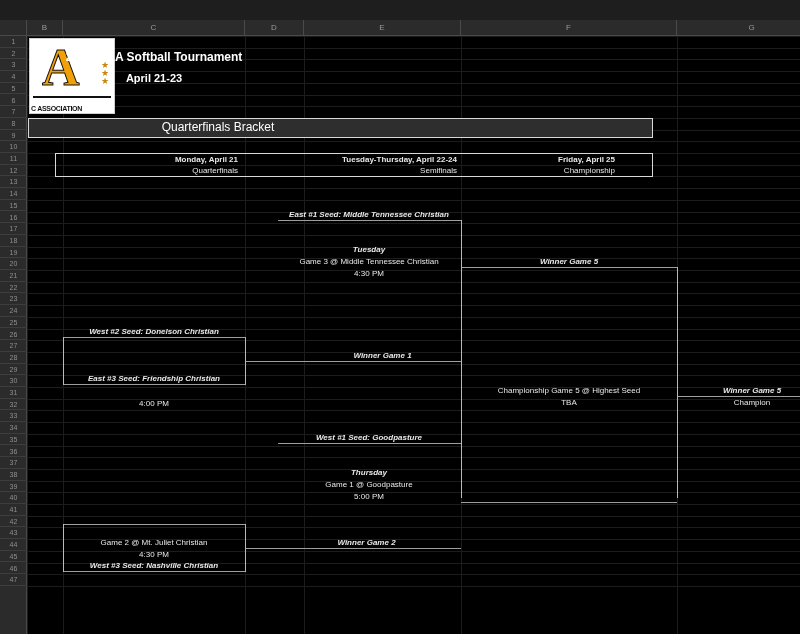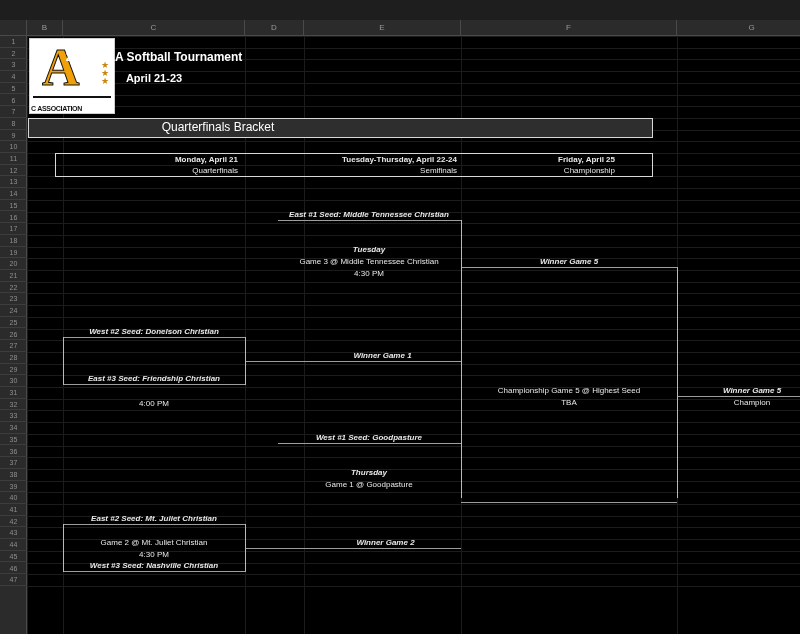--- a/index.html
+++ b/index.html
@@ -336,34 +336,34 @@
 
     <div class="cell c-center bi" style="left:650px; top:349px; width:150px;">Winner Game 5</div>
     <div class="u-line" style="left:651px; top:360px; width:149px;"></div>
     <div class="cell c-center" style="left:650px; top:361px; width:150px;">Champion</div>
 
     <div class="cell c-center bi" style="left:250px; top:396px; width:184px;">West #1 Seed: Goodpasture</div>
     <div class="u-line" style="left:251px; top:407px; width:183px;"></div>
 
     <div class="cell c-center bi" style="left:250px; top:431px; width:184px;">Thursday</div>
     <div class="cell c-center" style="left:250px; top:443px; width:184px;">Game 1 @ Goodpasture</div>
+    <div class="cell c-center" style="left:250px; top:455px; width:184px;">5:00 PM</div>
 
     <div class="bline" style="left:434px; top:407px; width:1px; height:55px;"></div>
 
     <div class="u-line" style="left:434px; top:466px; width:216px;"></div>
 
-    <div class="cell c-center bi" style="left:36px; top:477px; width:182px;">East #2 Seed: Mt. Juliet Christian</div>
     <div class="u-line" style="left:37px; top:488px; width:181px;"></div>
 
     <div class="cell c-center" style="left:36px; top:501px; width:182px;">Game 2 @ Mt. Juliet Christian</div>
     <div class="cell c-center" style="left:36px; top:513px; width:182px;">4:30 PM</div>
 
     <div class="cell c-center bi" style="left:36px; top:524px; width:182px;">West #3 Seed: Nashville Christian</div>
     <div class="u-line" style="left:37px; top:535px; width:181px;"></div>
 
     <div class="bline" style="left:36px; top:488px; width:1px; height:48px;"></div>
     <div class="bline" style="left:218px; top:488px; width:1px; height:48px;"></div>
 
-    <div class="cell c-center bi" style="left:280px; top:501px; width:157px;">Winner Game 2</div>
+    <div class="cell c-center bi" style="left:261px; top:501px; width:157px;">Winner Game 2</div>
     <div class="u-line" style="left:219px; top:512px; width:215px;"></div>
 
   </div>
 </div>
 
 </body></html>

